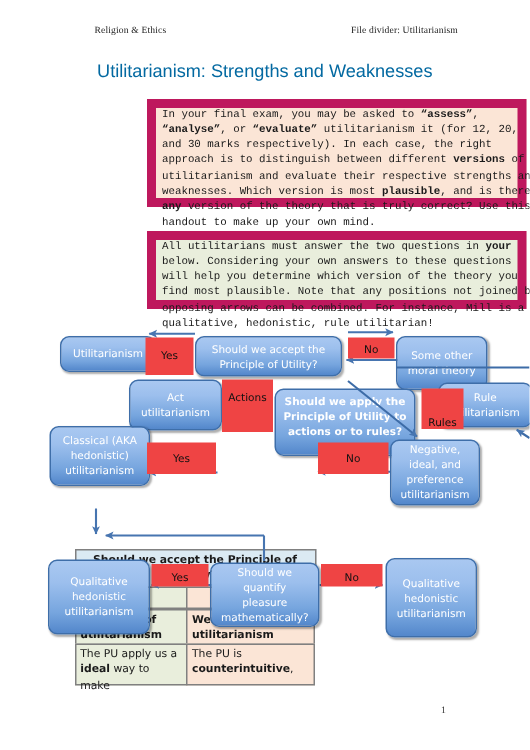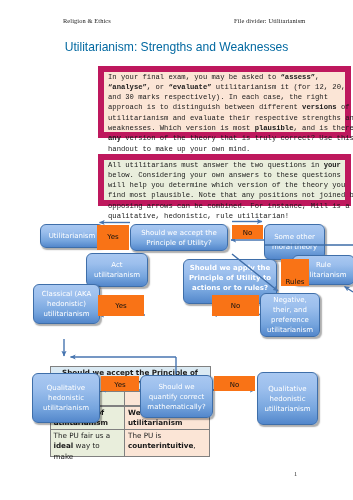--- a/index.html
+++ b/index.html
@@ -33,21 +33,21 @@
       font-size:7.0px;line-height:10px;
       box-shadow:1.3px 1.3px 1.3px rgba(0,0,0,.32);}
   .fb span{display:block;}
   #fb2 span{width:80px;}  #fb3 span{width:52px;}  #fb4 span{width:50px;}
   #fb5 span{width:88px;}  #fb6 span{width:48px;}  #fb7 span{width:50px;}
   #fb8 span{width:50px;}  #fb9 span{width:54px;}  #fb10 span{width:50px;}
   #fb11 span{width:60px;} #fb12 span{width:50px;}
   .fb.b{font-weight:bold;}
 
   .lbl{position:absolute;box-sizing:border-box;font-family:"DejaVu Sans",sans-serif;
-       font-size:7.0px;color:#111;background:#f97316;white-space:nowrap;line-height:10px;
+       font-size:7.0px;color:#111;background:#ef4444;white-space:nowrap;line-height:10px;
        text-align:center;z-index:6;}
 
   #fb1 {left:16px;  top:224px; width:64px;  height:24px;margin-left:24px;}
   #fb2 {left:130px; top:224px; width:98px;  height:27px;}
   #fb3 {left:264px; top:224px; width:61px;  height:36px;}
   #fb4 {left:86px;  top:253px; width:62px;  height:34px;}
   #fb5 {left:183px; top:259px; width:94px;  height:45px; align-items:flex-start; padding-top:3px;}
   #fb6 {left:292px; top:255px; width:63px;  height:30px;}
   #fb7 {left:145px; top:293px; width:63px;  height:37px;}
   #fb8 {left:260px; top:293px; width:60px;  height:44px;}
@@ -139,56 +139,57 @@
     <div class="fb" id="fb3">
         <span>Some other moral theory</span>
       </div>
     <div class="fb b" id="fb5">
         <span>Should we apply the Principle of Utility to actions or to rules?</span>
       </div>
     <div class="fb" id="fb6">
         <span>Rule utilitarianism</span>
       </div>
     <div class="fb" id="fb8">
-        <span>Negative, their, and preference utilitarianism</span>
+        <span>Negative, ideal, and preference utilitarianism</span>
       </div>
     <div class="fb" id="fb9">
         <span>Classical (AKA hedonistic) utilitarianism</span>
       </div>
     <div class="fb" id="fb10">
         <span>Qualitative hedonistic utilitarianism</span>
       </div>
     <div class="fb" id="fb11">
-        <span>Should we quantify correct mathematically?</span>
+        <span>Should we quantify pleasure mathematically?</span>
       </div>
     <div class="fb" id="fb12">
         <span>Qualitative hedonistic utilitarianism</span>
       </div>
 
     <div class="lbl" id="lb1">Yes</div>
     <div class="lbl" id="lb2">No</div>
+    <div class="lbl" id="lb3">Actions</div>
     <div class="lbl" id="lb4">Rules</div>
     <div class="lbl" id="lb5">Yes</div>
     <div class="lbl" id="lb6">No</div>
     <div class="lbl" id="lb7">Yes</div>
     <div class="lbl" id="lb8">No</div>
   </div>
 
   <div id="tbl">
     <div class="r">
       <div class="c hd">Should we accept the Principle of Utility?</div>
     </div>
     <div class="r rowT">
       <div class="c c1"></div>
       <div class="c c2"></div>
     </div>
     <div class="r rowA">
       <div class="c c1">Strengths of utilitarianism</div>
       <div class="c c2">Weaknesses of utilitarianism</div>
     </div>
     <div class="r rowB">
-      <div class="c c1"><span>The PU fair us a </span><b>ideal</b><span> way to make</span></div>
+      <div class="c c1"><span>The PU apply us a </span><b>ideal</b><span> way to make</span></div>
       <div class="c c2"><span>The PU is </span><b>counterintuitive</b><span>,</span></div>
     </div>
   </div>
 
   <div id="pageno">1</div>
 </div>
 
 </body></html>

